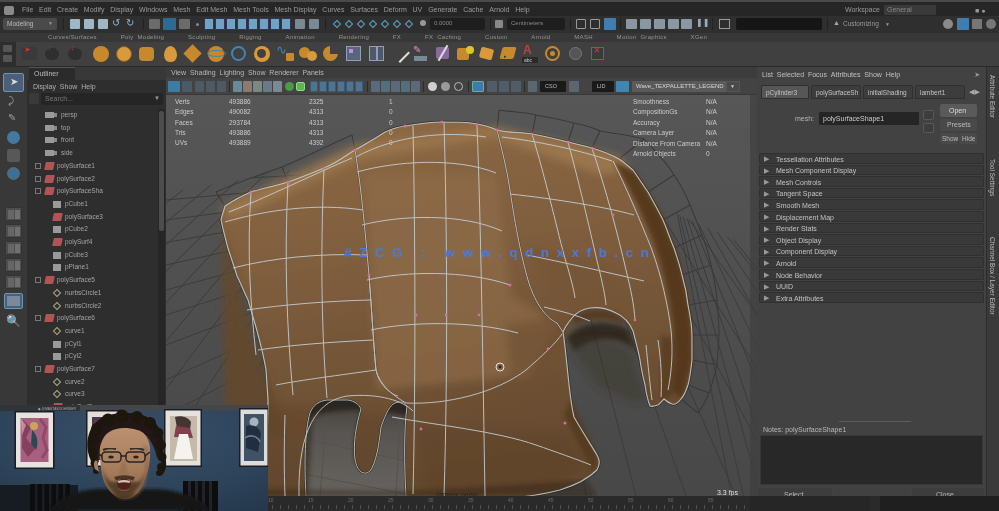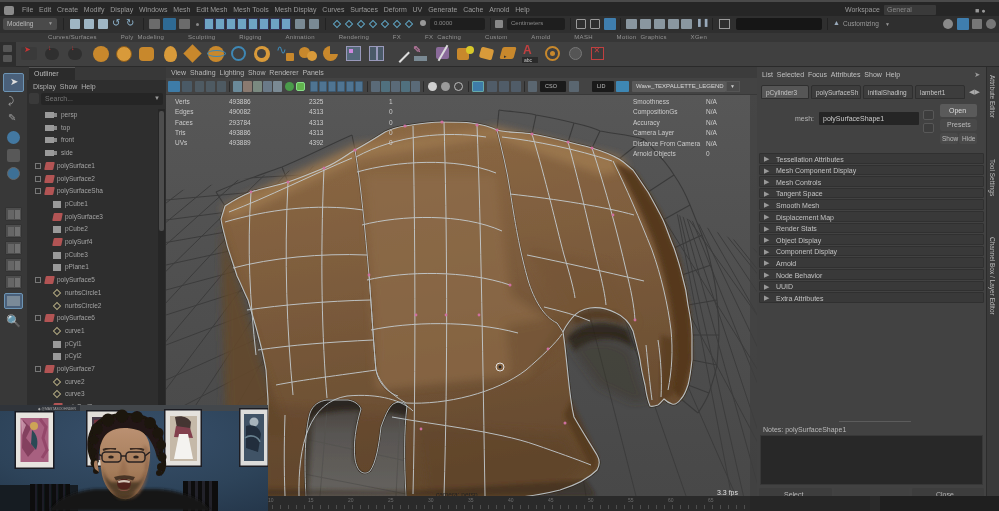--- a/index.html
+++ b/index.html
@@ -605,20 +605,21 @@
         <div class="t" style="left:467px;top:51.8px;font-size:6.5px;color:#cccccc;filter:blur(0.3px);">Accuracy</div>
         <div class="t" style="left:540px;top:51.8px;font-size:6.5px;color:#cccccc;filter:blur(0.3px);">N/A</div>
         <div class="t" style="left:467px;top:62.199999999999996px;font-size:6.5px;color:#cccccc;filter:blur(0.3px);">Camera Layer</div>
         <div class="t" style="left:540px;top:62.199999999999996px;font-size:6.5px;color:#cccccc;filter:blur(0.3px);">N/A</div>
         <div class="t" style="left:467px;top:72.6px;font-size:6.5px;color:#cccccc;filter:blur(0.3px);">Distance From Camera</div>
         <div class="t" style="left:540px;top:72.6px;font-size:6.5px;color:#cccccc;filter:blur(0.3px);">N/A</div>
         <div class="t" style="left:467px;top:83px;font-size:6.5px;color:#cccccc;filter:blur(0.3px);">Arnold Objects</div>
         <div class="t" style="left:540px;top:83px;font-size:6.5px;color:#cccccc;filter:blur(0.3px);">0</div>
       </div>
 
+  <div class="t" style="left:178px;top:178px;font-size:13.5px;color:#4b79dd;letter-spacing:7.5px;opacity:1;filter:blur(0.35px);font-weight:bold;">#ZCG&nbsp;:&nbsp;www.qdnxxfb.cn</div>
   <div class="t" style="left:270px;top:424px;font-size:6.5px;color:#222;">camera:&nbsp;persp</div>
   <div class="t" style="left:551px;top:422px;font-size:7px;color:#e0e0e0;filter:blur(0.3px);">3.3&nbsp;fps</div>
 </div>
 
 <div class="abs" id="ae" style="left:757px;top:67px;width:229px;height:444px;background:#424242;">
   <div class="t" style="left:5px;top:4px;font-size:7px;color:#c0c0c0;">List&nbsp;&nbsp;Selected&nbsp;&nbsp;Focus&nbsp;&nbsp;Attributes&nbsp;&nbsp;Show&nbsp;&nbsp;Help</div>
   <div class="t" style="right:6px;top:4px;font-size:7px;color:#999;">➤</div>
   <div id="aetabs">
         <div class="abs" style="left:4px;top:18px;width:48px;height:14px;background:#565656;border:1px solid #2f2f2f;border-radius:2px 2px 0 0;">
           <div class="t" style="left:4px;top:3px;font-size:6.5px;color:#c4c4c4;filter:blur(0.3px);">pCylinder3</div>

